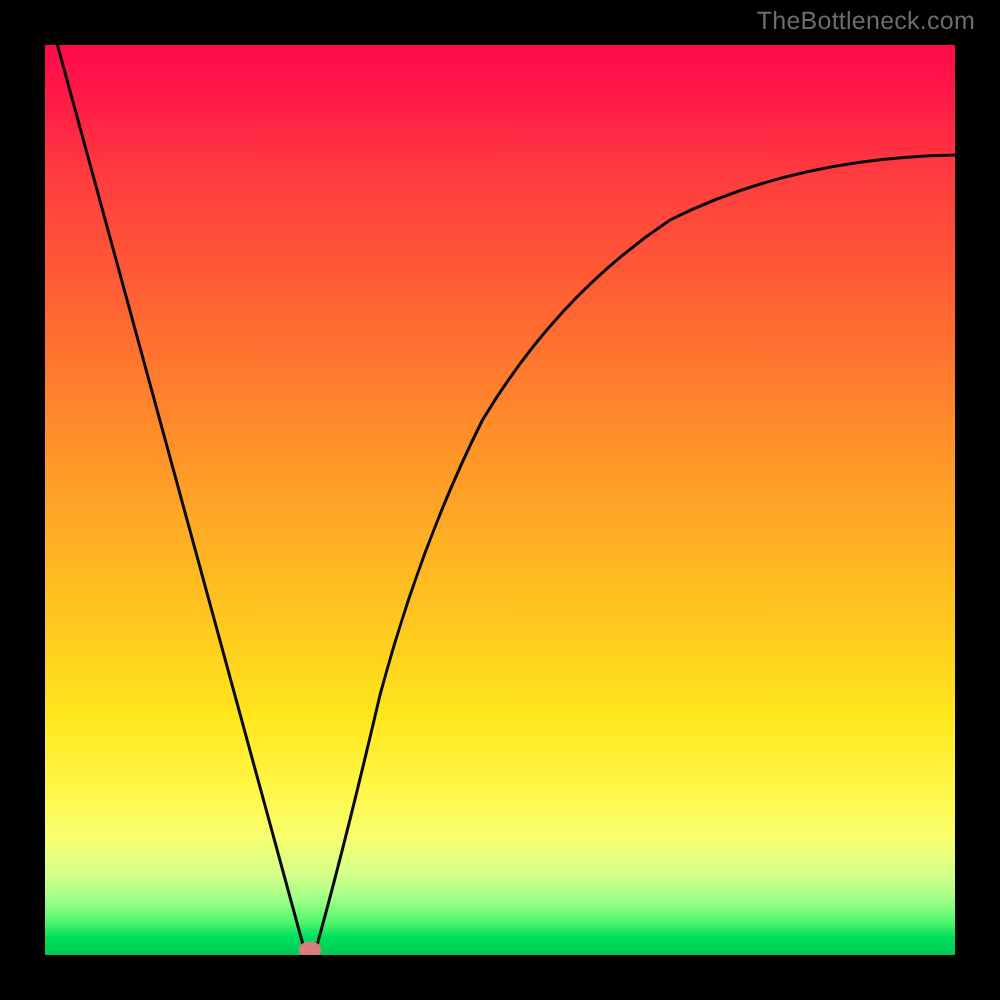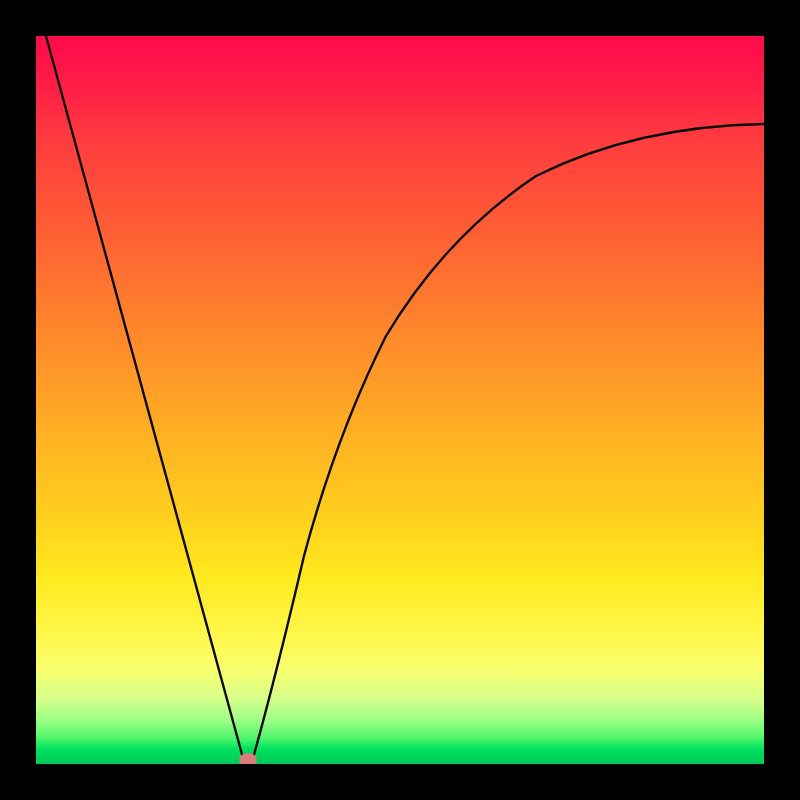--- a/index.html
+++ b/index.html
@@ -80,14 +80,15 @@
       <path d="M 216 726
                Q 240 640 268 520
                Q 300 400 350 300
                Q 410 200 500 140
                Q 600 90 728 88" stroke="#0a0a0a" stroke-width="2.4" fill="none" stroke-linecap="round"></path>
 
       <ellipse cx="212" cy="724" rx="9" ry="7" fill="#d97c7c"></ellipse>
     </svg>
   </div>
 
+  <div class="watermark">TheBottleneck.com</div>
 
 </div>
 
 </body></html>

